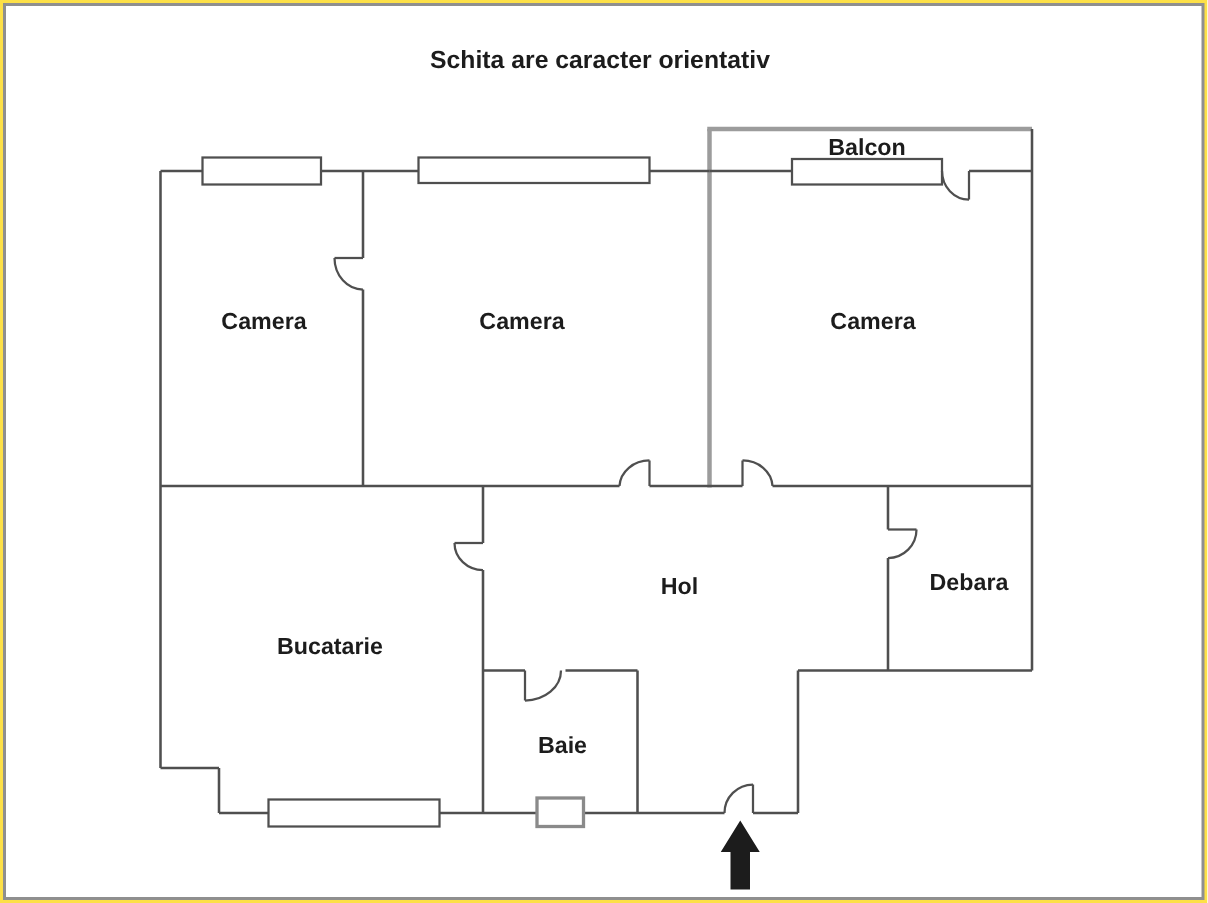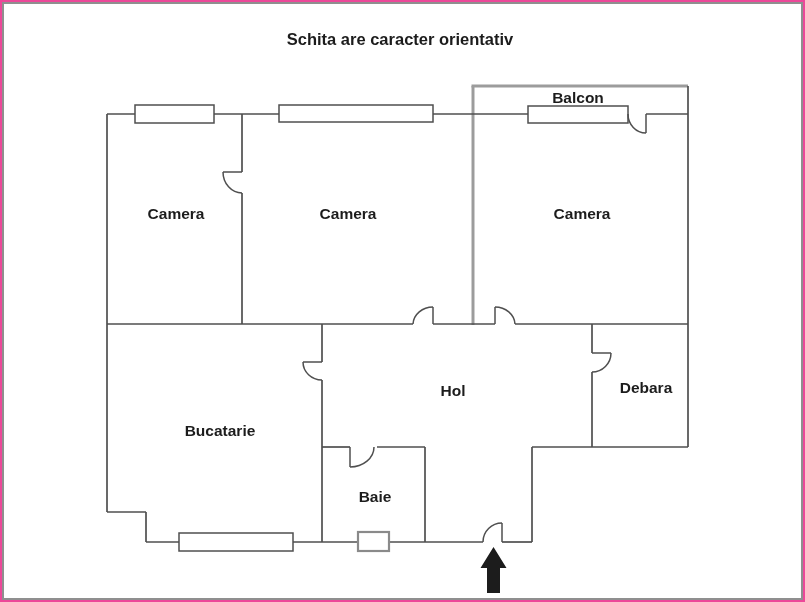--- a/index.html
+++ b/index.html
@@ -5,21 +5,21 @@
   html, body {
     margin: 0;
     padding: 0;
     background: #ffffff;
     font-family: "Liberation Sans", sans-serif;
   }
   .stage {
     position: relative;
     width: 805px;
     height: 602px;
-    background: #ec4899;
+    background: #fde047;
     overflow: hidden;
   }
   svg { display: block; }
   .room-label {
     fill: #1c1c1c;
     font-family: "Liberation Sans", sans-serif;
     font-size: 15.5px;
     font-weight: 600;
     text-anchor: middle;
   }

